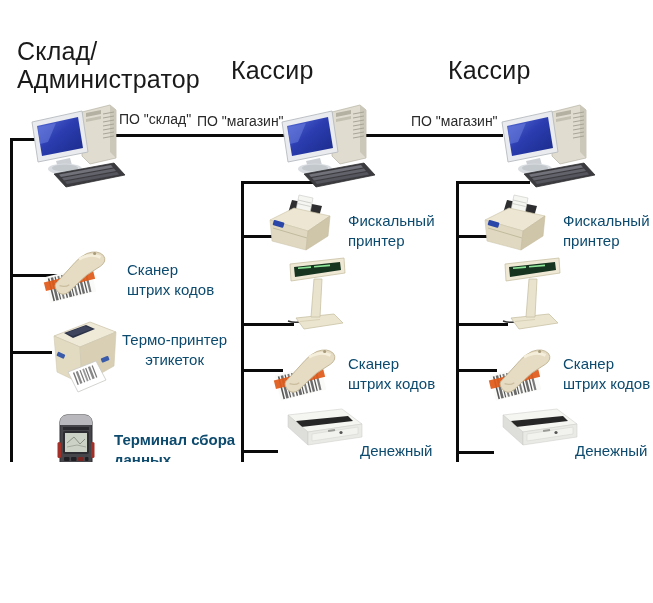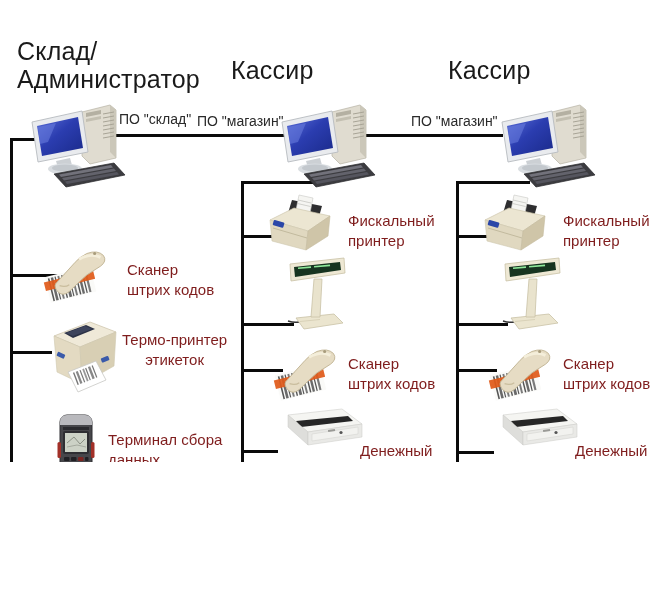--- a/index.html
+++ b/index.html
@@ -8,21 +8,21 @@
     font-family:"Liberation Sans", sans-serif;overflow:hidden;
   }
   .abs{position:absolute;}
   .line{position:absolute;background:#0a0a0a;}
   .title{
     font-size:25px;color:#1a1a1a;line-height:1.13;white-space:pre-line;
     letter-spacing:0.2px;
   }
   .swlabel{font-size:14px;color:#2a2a2a;white-space:nowrap;}
   .devlabel{
-    font-size:15px;color:#7f1d1d;line-height:1.33;white-space:pre-line;
+    font-size:15px;color:#0c4a6e;line-height:1.33;white-space:pre-line;
   }
   svg.dev{position:absolute;overflow:visible;}
 </style>
 </head>
 <body>
 
 <svg width="0" height="0" style="position:absolute">
   <defs>
     <linearGradient id="gradBlue" x1="0" y1="0" x2="1" y2="1">
       <stop offset="0" stop-color="#5b6fd8"></stop>
@@ -285,21 +285,21 @@
       <use href="#sym-drawer"></use>
     </svg>
   <svg class="dev" style="left:489px;top:490px;" width="88" height="62">
       <use href="#sym-scale"></use>
     </svg>
 
   <div class="abs devlabel" style="left:127px;top:260px;">Сканер
 штрих кодов</div>
   <div class="abs devlabel" style="left:122px;top:330px;text-align:center;">Термо-принтер
 этикеток</div>
-  <div class="abs devlabel" style="left:108px;top:430px;">Терминал сбора
+  <div class="abs devlabel" style="left:114px;top:430px;font-weight:bold;">Терминал сбора
 данных</div>
 
   <div class="abs devlabel" style="left:348px;top:211px;">Фискальный
 принтер</div>
   <div class="abs devlabel" style="left:348px;top:354px;">Сканер
 штрих кодов</div>
   <div class="abs devlabel" style="left:360px;top:441px;">Денежный
 ящик</div>
   <div class="abs devlabel" style="left:363px;top:498px;">Весы</div>
 

